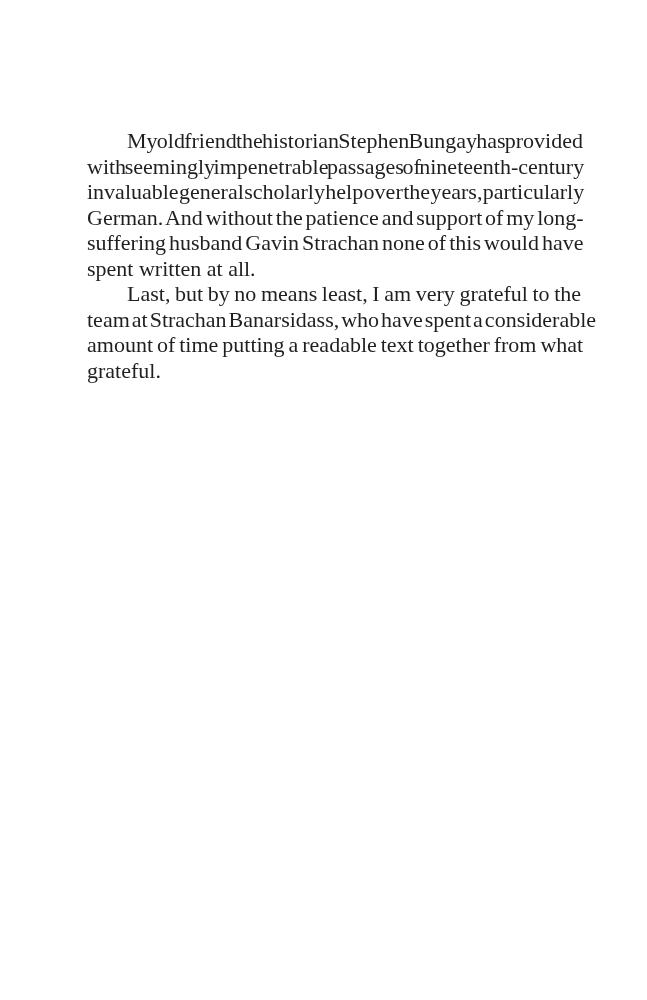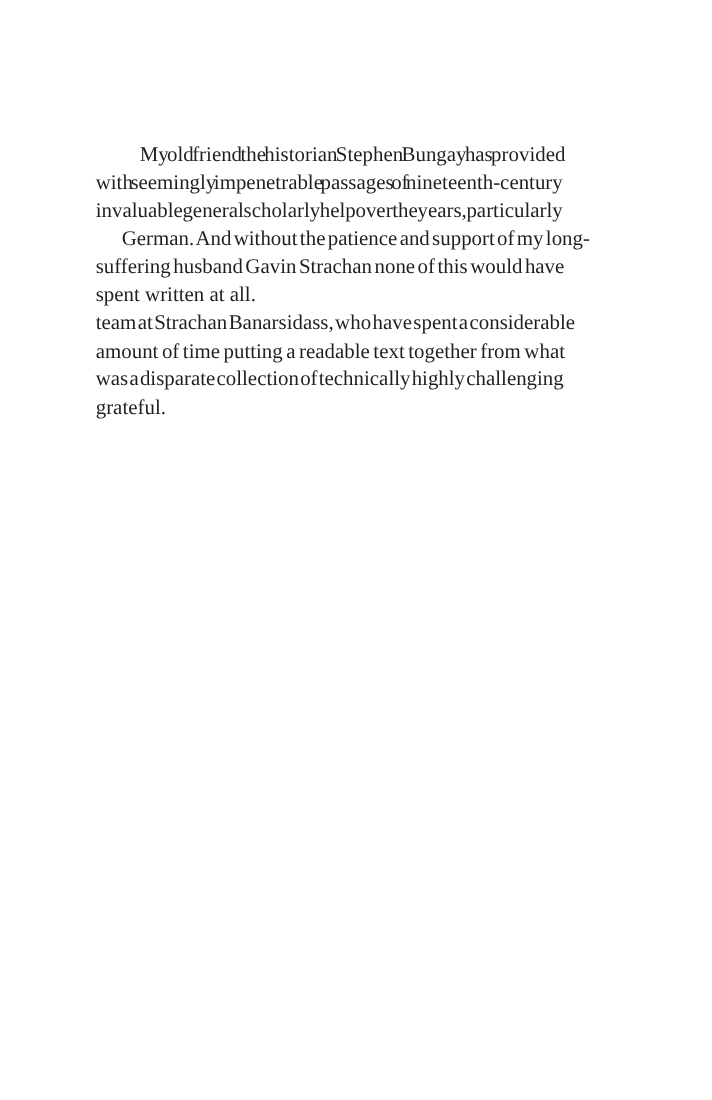--- a/index.html
+++ b/index.html
@@ -13,21 +13,21 @@
     height: 1000px;
     background: var(--page-bg, #ffffff);
     overflow: hidden;
     font-family: "Liberation Serif", "DejaVu Serif", serif;
   }
   .text-block {
     position: absolute;
     left: 87px;
     top: 128px;
     width: 473px;
-    font-size: 19px;
+    font-size: 22px;
     line-height: 25.5px;
     color: var(--ink, #1f1f1f);
   }
   .line {
     white-space: pre;
   }
   .line.indent {
     padding-left: 40px;
   }
 </style>
@@ -35,18 +35,18 @@
 <body>
 
 <div class="page">
   <div class="text-block">
       <div class="line indent" style="word-spacing: -6.24023px;"><span>My old friend the historian Stephen Bungay has provided</span></div>
       <div class="line" style="word-spacing: -6.98438px;"><span>with seemingly impenetrable passages of nineteenth-century</span></div>
       <div class="line" style="word-spacing: -5.06473px;"><span>invaluable general scholarly help over the years, particularly</span></div>
       <div class="line" style="word-spacing: -2.65625px; text-align: center;"><span>German. And without the patience and support of my long-</span></div>
       <div class="line" style="word-spacing: -2.50195px;"><span>suffering husband Gavin Strachan none of this would have</span></div>
       <div class="line"><span>spent written at all.</span></div>
+      <div class="line indent" style="word-spacing: -0.875px;"><span>Last, but by no means least, I am very grateful to the</span></div>
       <div class="line" style="word-spacing: -3.49219px;"><span>team at Strachan Banarsidass, who have spent a considerable</span></div>
       <div class="line" style="word-spacing: -1.54861px;"><span>amount of time putting a readable text together from what</span></div>
-      <div class="line" style="word-spacing: -3.65402px;"><span>was a disparate collection of technically highly challenging</span></div>
       <div class="line"><span>grateful.</span></div>
     </div>
 </div>
 
 </body></html>

